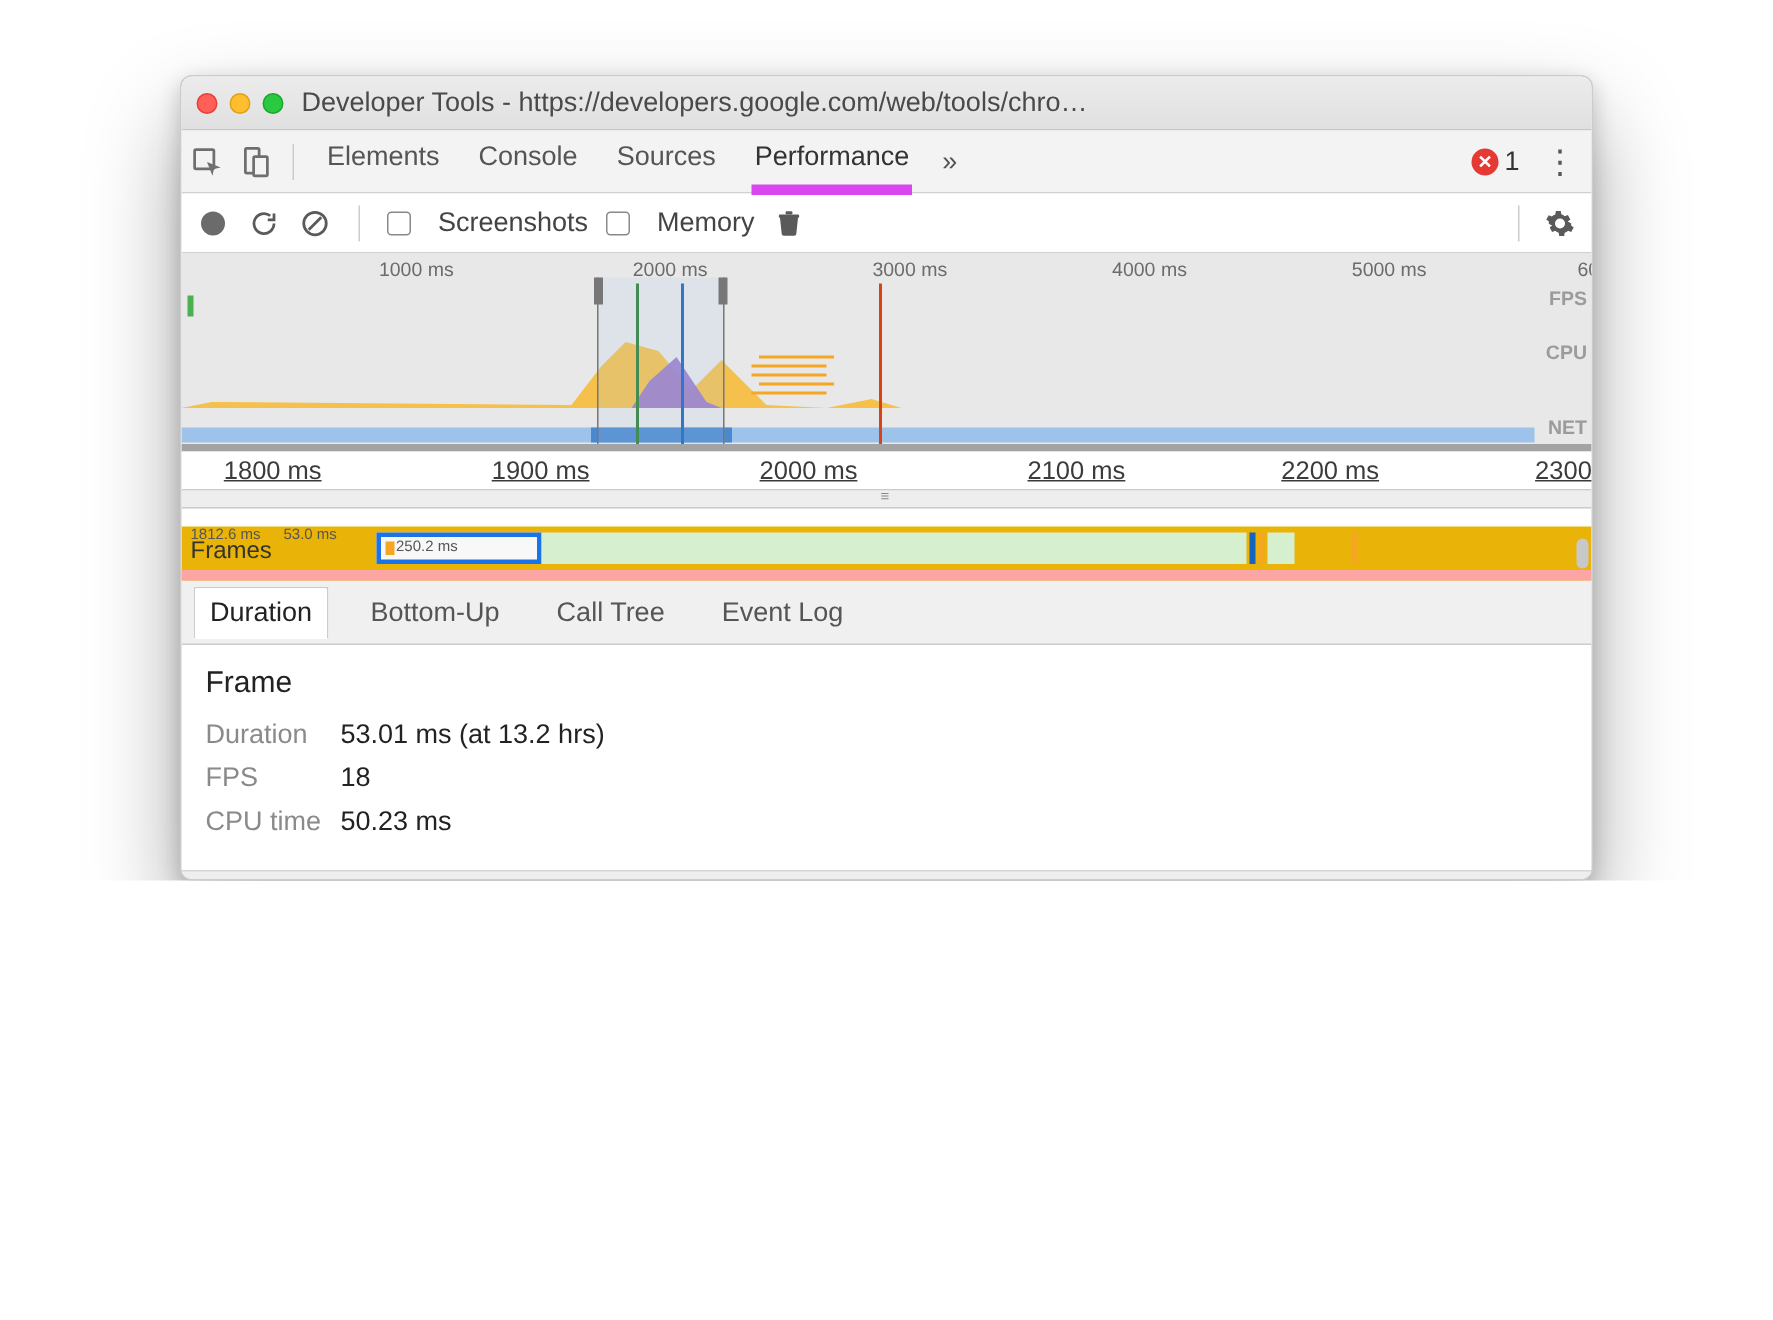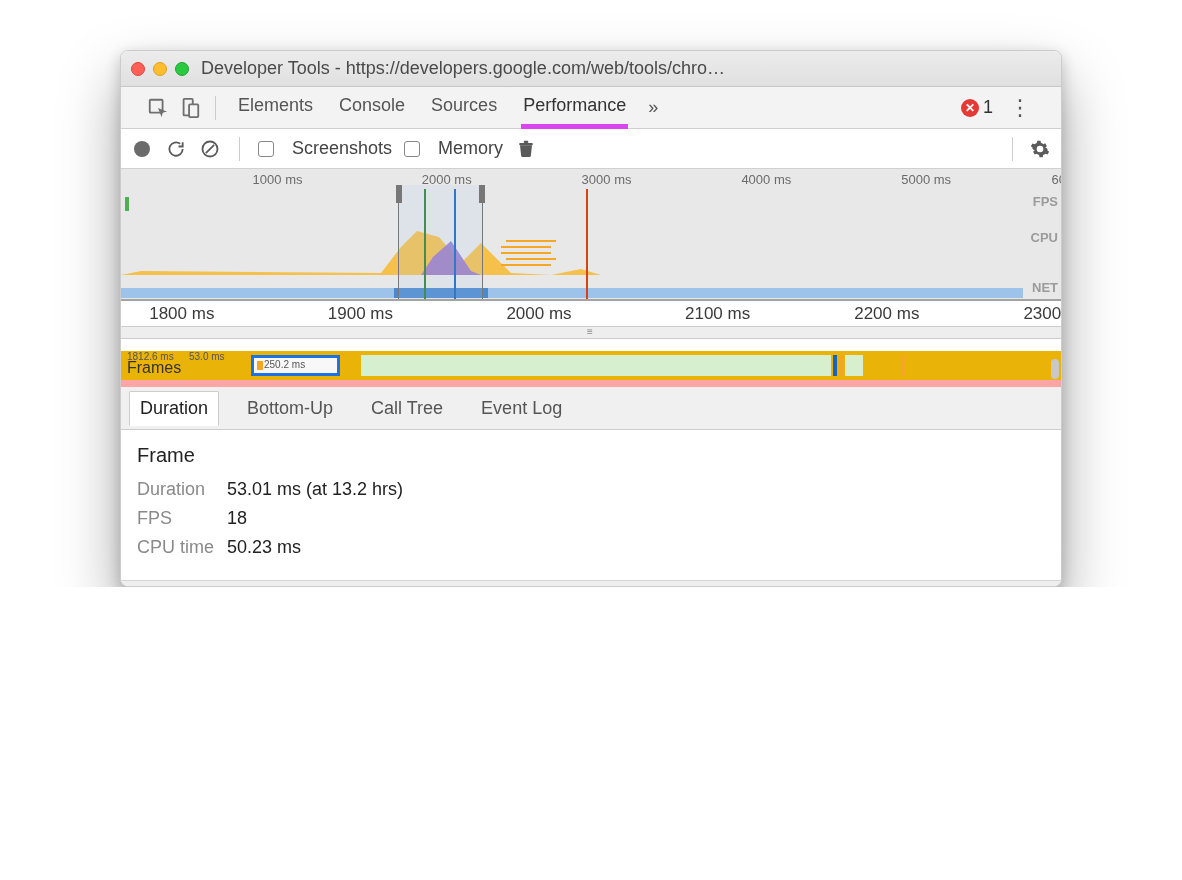--- a/index.html
+++ b/index.html
@@ -39,33 +39,33 @@
     font-size: 18px;
     color: #4a4a4a;
     white-space: nowrap; overflow: hidden; text-overflow: ellipsis;
   }
   
   .tabstrip {
     height: 42px;
     display: flex;
     align-items: center;
     border-bottom: 1px solid #d0d0d0;
-    padding: 0 24px;
+    padding: 0 4px;
     background: #f3f3f3;
     gap: 6px;
   }
   .tool-icon {
     width: 26px; height: 26px;
     display: flex; align-items: center; justify-content: center;
     color: #6f6f6f;
   }
   .vdiv { width:1px; height:24px; background:#ccc; margin:0 6px;}
   .tabs { display:flex; gap:22px; margin-left:8px; font-size:18px; color:#555;}
   .tab { padding: 8px 2px; cursor:pointer; }
-  .tab.active { color:#333; border-bottom: 5px solid #d946ef; }
+  .tab.active { color:#333; border-bottom: 7px solid #d946ef; }
   .more-tabs { margin-left:14px; color:#555; font-size:18px;}
   .right-tools { margin-left:auto; display:flex; align-items:center; gap:10px;}
   .err-badge { display:flex; align-items:center; gap:4px; }
   .err-circle { width:18px;height:18px;border-radius:50%; background:#e53935; color:#fff; font-size:12px; display:flex;align-items:center;justify-content:center; font-weight:bold;}
   .err-count { font-size:18px; color:#333;}
   .kebab { font-size:22px; color:#555; padding:0 6px;}
   
   .perf-toolbar {
     height: 40px;
     display:flex; align-items:center;
@@ -78,21 +78,21 @@
   .record-dot { width:16px;height:16px;border-radius:50%; background:#6b6b6b;}
   .checkbox-wrap { display:flex; align-items:center; gap:18px; font-size:18px; color:#444;}
   .cbx { width:16px;height:16px; border:1.5px solid #888; border-radius:3px; background:#fff;}
   .trash { color:#5a5a5a;}
   .gear-right { margin-left:auto; display:flex; align-items:center; gap:10px;}
   
   .overview {
     position: relative;
     height: 132px;
     background: #e8e8e8;
-    border-bottom: 2px solid #a3a3a3;
+    border-bottom: 5px solid #a3a3a3;
   }
   .ov-ticks { position:absolute; top:0; left:0; right:0; height:22px; }
   .ov-tick-label { position:absolute; top:3px; font-size:13px; color:#6b6b6b;}
   .ov-row-label { position:absolute; right:3px; font-size:13px; font-weight:bold; color:#9b9b9b;}
   .ov-fps { bottom:90px; }
   .ov-cpu { bottom:54px; }
   .ov-net { bottom:4px; }
   .selection {
     position:absolute; top:16px; bottom:0;
     background: rgba(180,205,240,.18);
@@ -106,21 +106,21 @@
   .ov-net-bar {
     position:absolute; bottom:1px; left:0; right:38px; height:10px; background:#9ec3ea;
   }
   .ov-net-bar2 { position:absolute; bottom:1px; height:10px; background:#4a88cf;}
   .marker-line { position:absolute; top:20px; bottom:0; width:2px; }
   
   .ruler {
     height: 26px; background:#fff; border-bottom:1px solid #ccc;
     position:relative;
   }
-  .ruler-label { position:absolute; top:3px; font-size:17px; color:#3b3b3b;}
+  .ruler-label { position:absolute; top:3px; font-size:17px; color:#3b3b3b;text-decoration:underline;}
   
   .dragbar { height:12px; background:#eee; border-bottom:1px solid #ccc; text-align:center; color:#888; font-size:10px; line-height:10px; letter-spacing:2px;}
   
   .frames-row {
     height: 36px; position:relative; background:#eab308; border-bottom:7px solid #fca5a5;margin-top:12px;
   }
   .frames-label { position:absolute; left:6px; top:8px; font-size:16px; color:#333;}
   .frame-seg { position:absolute; top:4px; bottom:4px; }
   .frame-green { background:#d6efce; }
   .frame-sel { border:3px solid #1a73e8; background:#f8f8f8;}
@@ -284,21 +284,21 @@
       <span class="ruler-label" style="left: 96%; text-align: right;">2300</span>
     </div>
 
   <div class="dragbar">≡</div>
 
   <div class="frames-row">
     <div class="frame-text" style="left:6px;top:0;">1812.6 ms</div>
     <div class="frame-text" style="left:68px;top:0;">53.0 ms</div>
     <span class="frames-label">Frames</span>
 
-    <div class="frame-seg frame-sel" style="left:130px; width:89px;">
+    <div class="frame-seg frame-sel" style="left:130px; width:110px;">
       <div class="frame-sel-inner"></div>
       <div class="frame-text" style="left:10px;">250.2 ms</div>
     </div>
     <div class="frame-seg frame-green" style="left:240px; width:470px;"></div>
     <div class="thin-bar" style="left:712px; background:#1565c0;"></div>
     <div class="thin-bar" style="left:718px; background:#f5a623;"></div>
     <div class="frame-seg frame-green" style="left:724px; width:18px;"></div>
     <div class="thin-bar" style="left:780px; background:#f5a623;"></div>
     <div class="sb-thumb"></div>
   </div>

